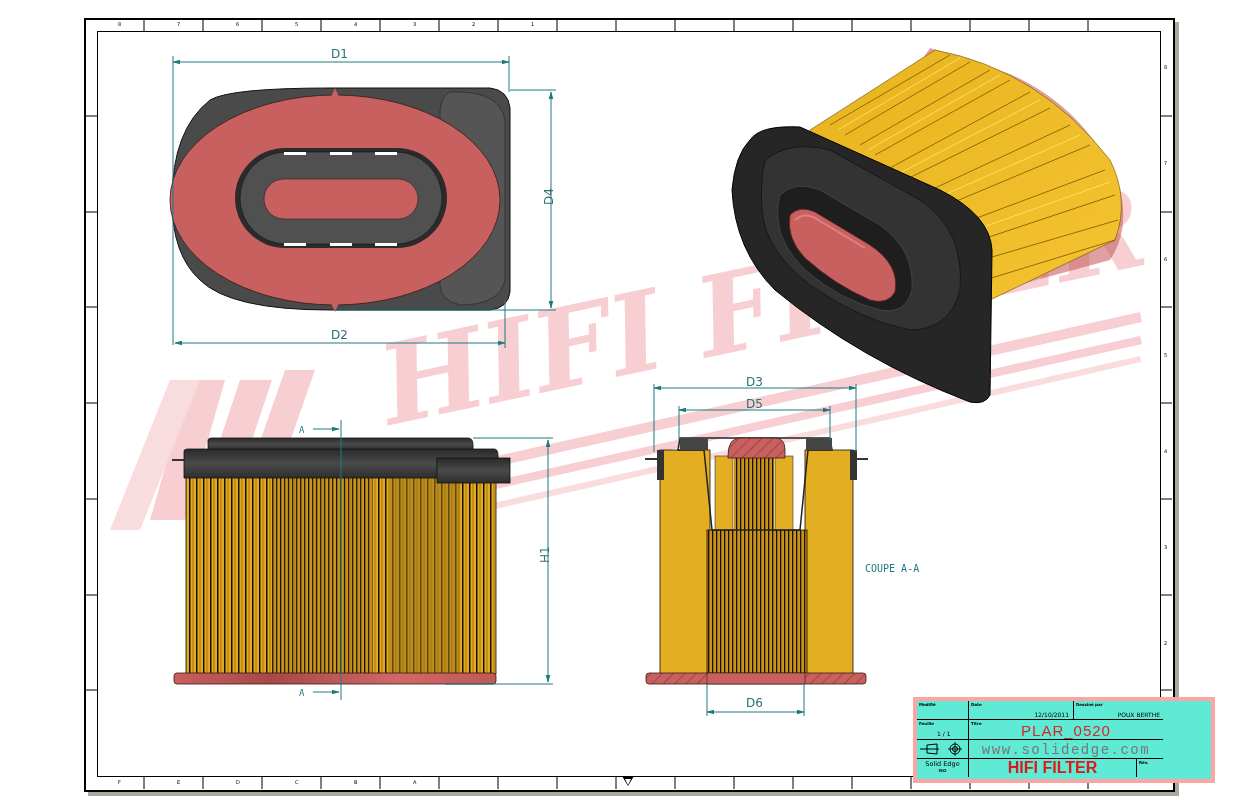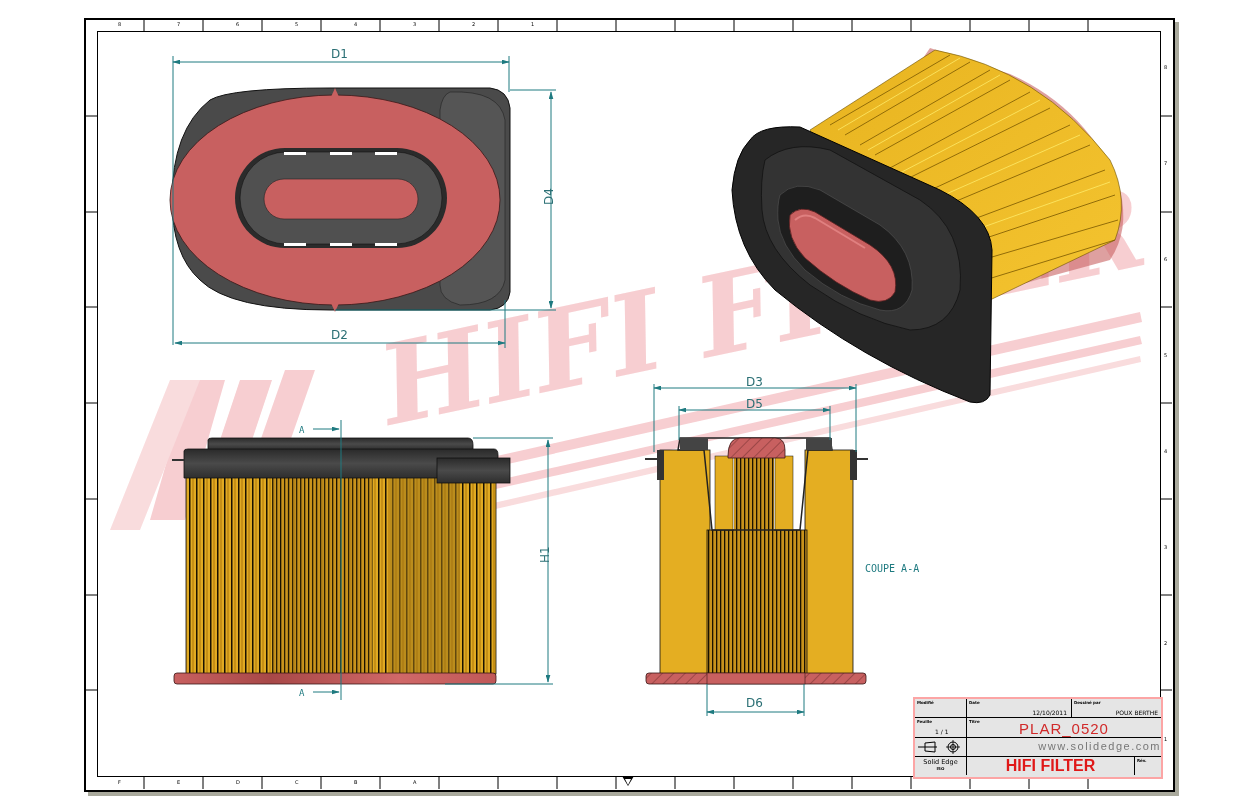--- a/index.html
+++ b/index.html
@@ -1,26 +1,26 @@
 <!DOCTYPE html>
 <html><head>
 <meta charset="utf-8">
 <style>
   html,body{margin:0;padding:0;background:#ffffff;}
   body{width:1260px;height:809px;position:relative;overflow:hidden;font-family:"DejaVu Sans",sans-serif;}
   .sheet{position:absolute;left:0;top:0;width:1260px;height:809px;}
   .frame-outer{position:absolute;left:84px;top:18px;width:1087px;height:770px;border:2px solid #000;background:#fff;box-shadow:4px 4px 0 #a9a99c;}
   .frame-inner{position:absolute;left:97px;top:31px;width:1062px;height:744px;border:1.5px solid #000;}
   .zone{position:absolute;font-size:5px;color:#000;font-family:"DejaVu Sans",sans-serif;text-align:center;}
-  .tblock{position:absolute;left:913px;top:697px;width:246px;height:78px;border:2px solid #fca5a5;background:#e5e5e5;}
+  .tblock{position:absolute;left:913px;top:697px;width:246px;height:78px;border:4px solid #fca5a5;background:#5eead4;padding-left:48px;}
   .tb-cell{position:absolute;border-right:1px solid #000;border-bottom:1px solid #000;box-sizing:border-box;}
   .tb-lab{position:absolute;left:2px;top:1px;font-size:4px;font-weight:bold;}
   .tb-val{position:absolute;font-size:6px;}
   .draw-title{position:absolute;left:0;right:0;text-align:center;top:2px;font-family:"Liberation Sans",sans-serif;font-size:15px;color:#d12a2a;letter-spacing:1px;}
-  .website{position:absolute;left:0;right:0;top:2px;text-align:right;font-size:11px;color:#777;letter-spacing:1.5px;font-family:Liberation Sans, sans-serif;}
+  .website{position:absolute;left:0;right:0;top:2px;text-align:center;font-size:14px;color:#777;letter-spacing:1.5px;font-family:Liberation Mono, monospace;}
   .brand{position:absolute;left:0;right:0;top:0;text-align:center;font-family:"Liberation Sans",sans-serif;font-weight:bold;font-size:16px;color:#e01818;}
   .dimlabel{font-family:"DejaVu Sans",sans-serif;font-size:12px;fill:#2a6f74;}
   .coupe{font-family:"DejaVu Sans Mono",monospace;font-size:10px;fill:#1e7a80;}
 </style>
 </head>
 <body>
 
 <div class="sheet">
 
   <div class="frame-outer"></div>

